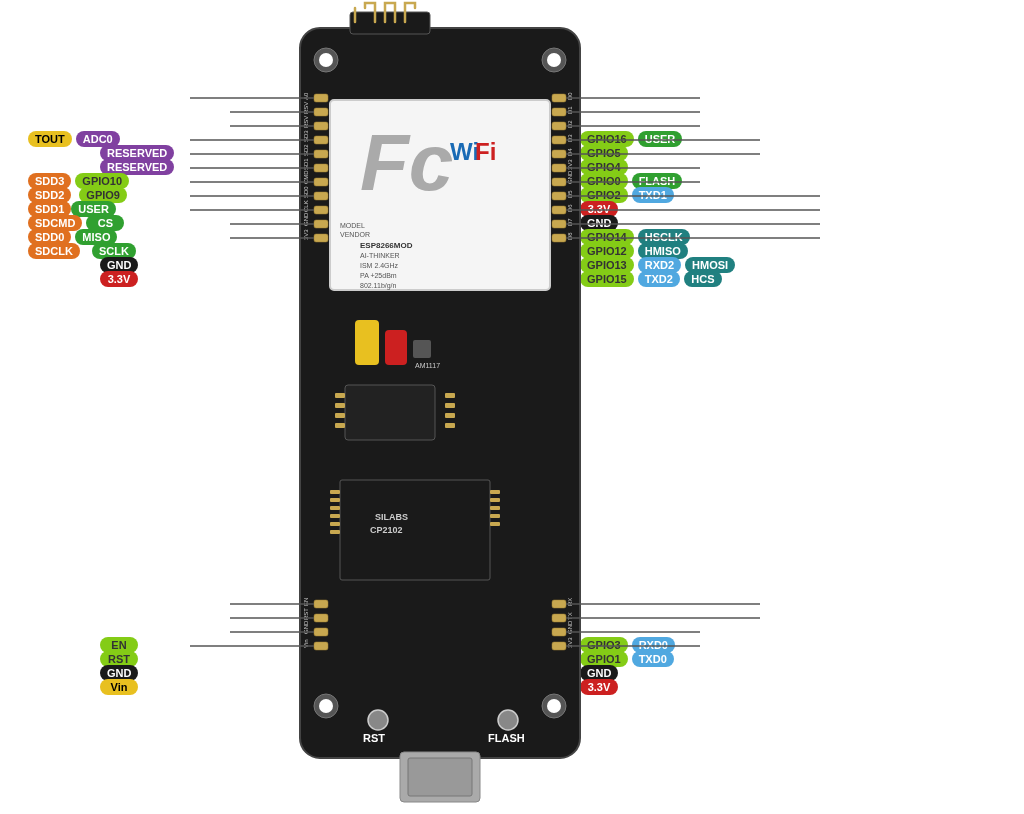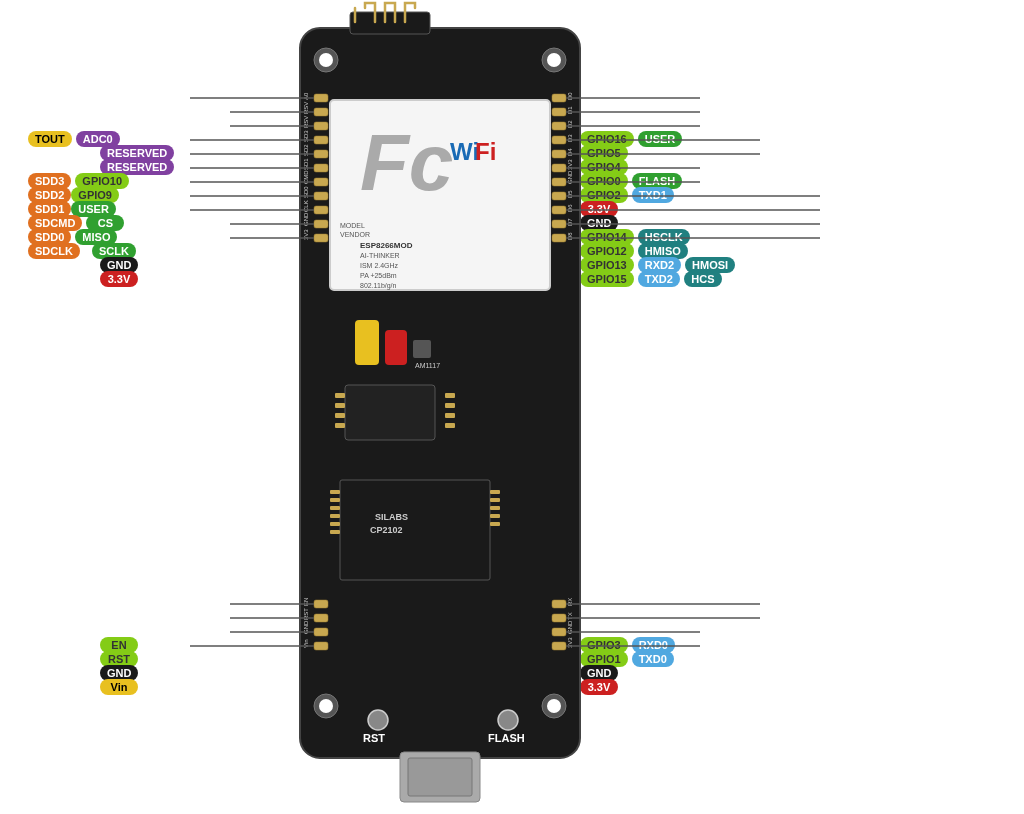--- a/index.html
+++ b/index.html
@@ -248,21 +248,21 @@
 
   <div style="position:absolute;left:100px;top:118px;display:flex;align-items:center;">
     <span class="badge bg-purple">RESERVED</span>
   </div>
 
   <div style="position:absolute;left:28px;top:132px;display:flex;gap:4px;">
     <span class="badge bg-orange">SDD3</span>
     <span class="badge bg-white" style="color:#333;">GPIO10</span>
   </div>
 
-  <div style="position:absolute;left:28px;top:146px;display:flex;align-items:center;gap:0;">
+  <div style="position:absolute;left:28px;top:146px;display:flex;align-items:center;gap:8px;">
     <span class="badge bg-orange">SDD2</span>
     <span class="badge bg-white" style="color:#333;">GPIO9</span>
   </div>
 
   <div style="position:absolute;left:28px;top:160px;display:flex;align-items:center;gap:0;">
     <span class="badge bg-orange">SDD1</span>
     <span class="badge bg-green">USER</span>
   </div>
 
   <div style="position:absolute;left:28px;top:174px;display:flex;align-items:center;gap:4px;">

